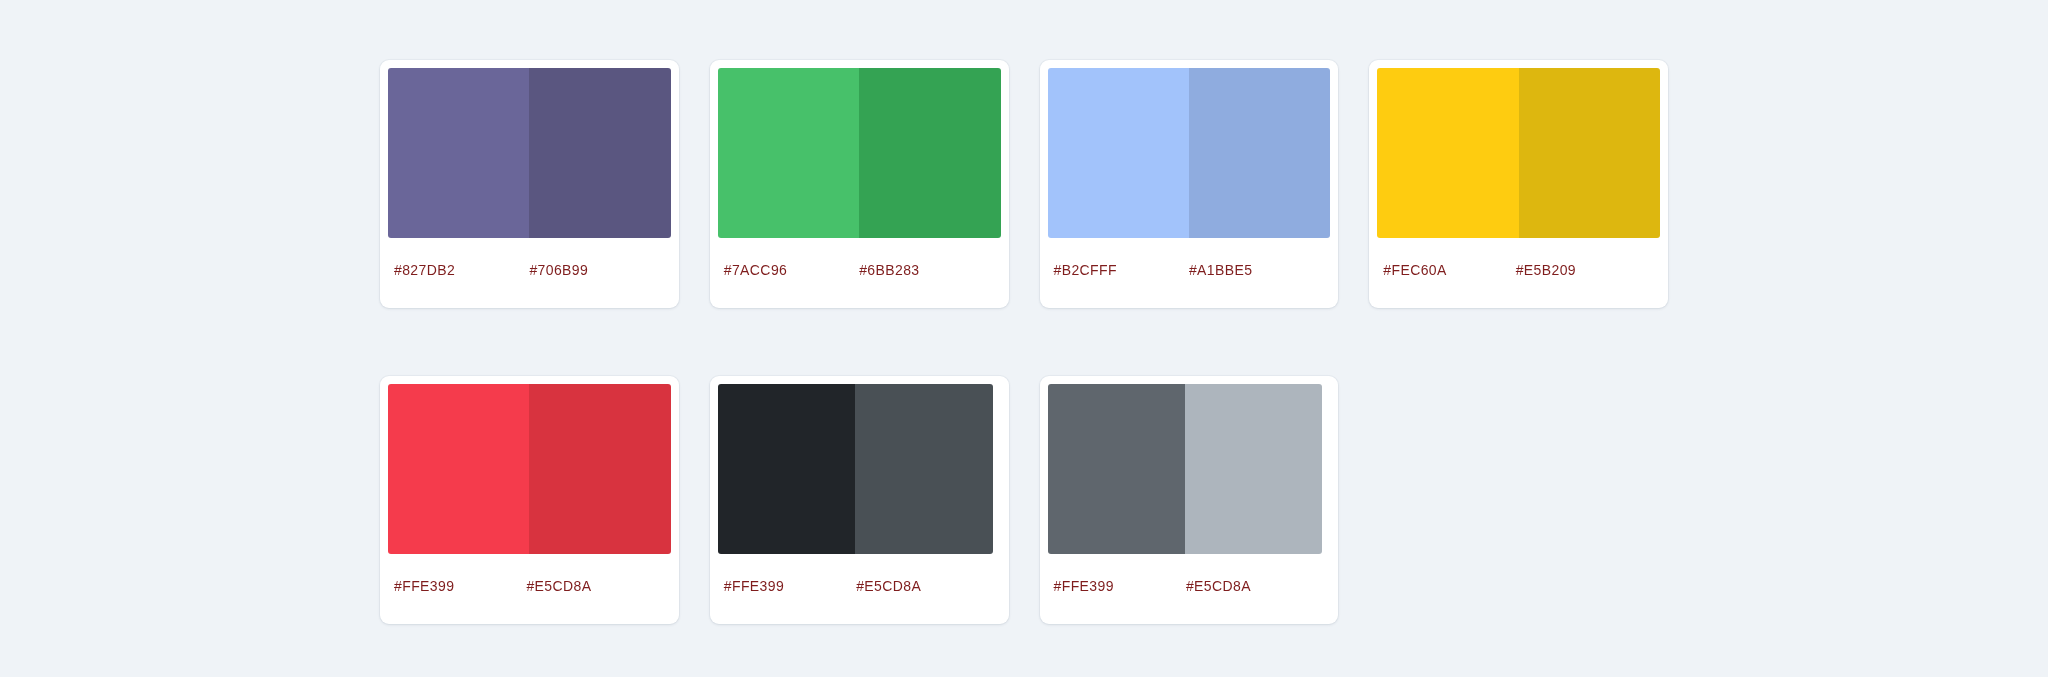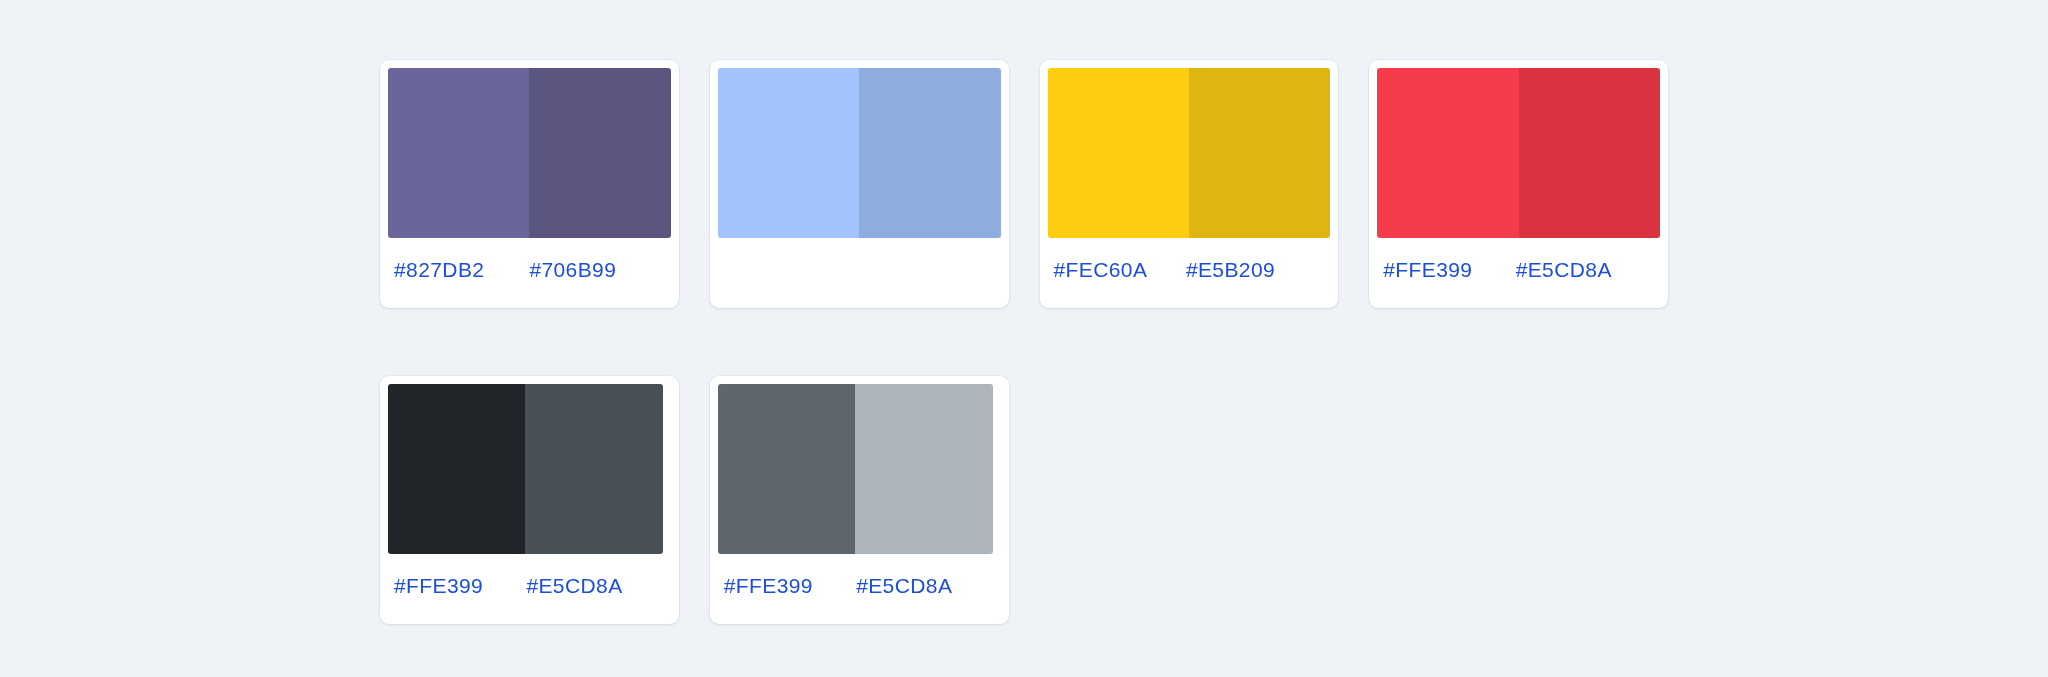--- a/index.html
+++ b/index.html
@@ -51,23 +51,23 @@
   }
 
   
   .swatch-labels {
     display: flex;
     flex: 1 1 auto;
     align-items: center;
   }
   .swatch-label {
     flex: 1 1 50%;
-    font-size: 21px;
+    font-size: 14px;
     letter-spacing: 0.4px;
-    color: #1d4ed8;
+    color: #7f1d1d;
     white-space: nowrap;
   }
 
   
   .row-top .swatch-block {
     margin: 8px 8px 0 8px;
     height: 170px;
   }
   .row-top .swatch-labels {
     padding: 0 14px 6px 14px;
@@ -96,22 +96,36 @@
         <div class="swatch-half" style="background: rgb(106, 102, 153);"></div>
         <div class="swatch-half" style="background: rgb(90, 86, 128);"></div>
       </div>
       <div class="swatch-labels">
         <span class="swatch-label">#827DB2</span>
         <span class="swatch-label">#706B99</span>
       </div>
     </div>
     <div class="swatch-card row-top">
       <div class="swatch-block">
+        <div class="swatch-half" style="background: rgb(71, 193, 106);"></div>
+        <div class="swatch-half" style="background: rgb(52, 163, 83);"></div>
+      </div>
+      <div class="swatch-labels">
+        <span class="swatch-label">#7ACC96</span>
+        <span class="swatch-label">#6BB283</span>
+      </div>
+    </div>
+    <div class="swatch-card row-top">
+      <div class="swatch-block">
         <div class="swatch-half" style="background: rgb(162, 195, 251);"></div>
         <div class="swatch-half" style="background: rgb(143, 172, 223);"></div>
+      </div>
+      <div class="swatch-labels">
+        <span class="swatch-label">#B2CFFF</span>
+        <span class="swatch-label">#A1BBE5</span>
       </div>
     </div>
     <div class="swatch-card row-bottom">
       <div class="swatch-block">
         <div class="swatch-half" style="background: rgb(254, 204, 16);"></div>
         <div class="swatch-half" style="background: rgb(221, 183, 15);"></div>
       </div>
       <div class="swatch-labels">
         <span class="swatch-label">#FEC60A</span>
         <span class="swatch-label">#E5B209</span>

